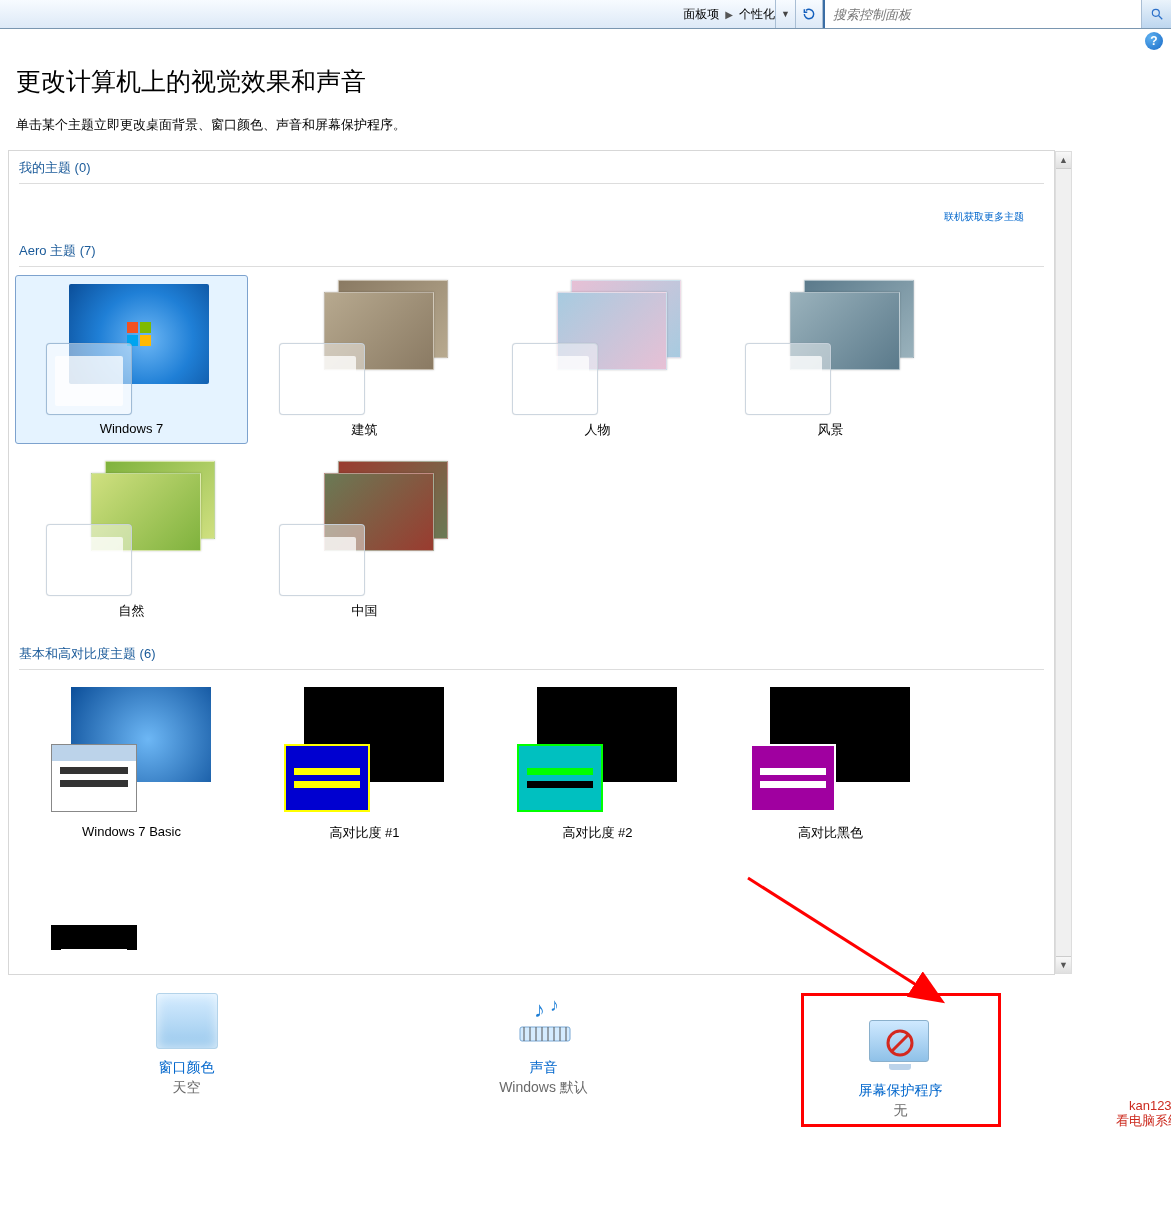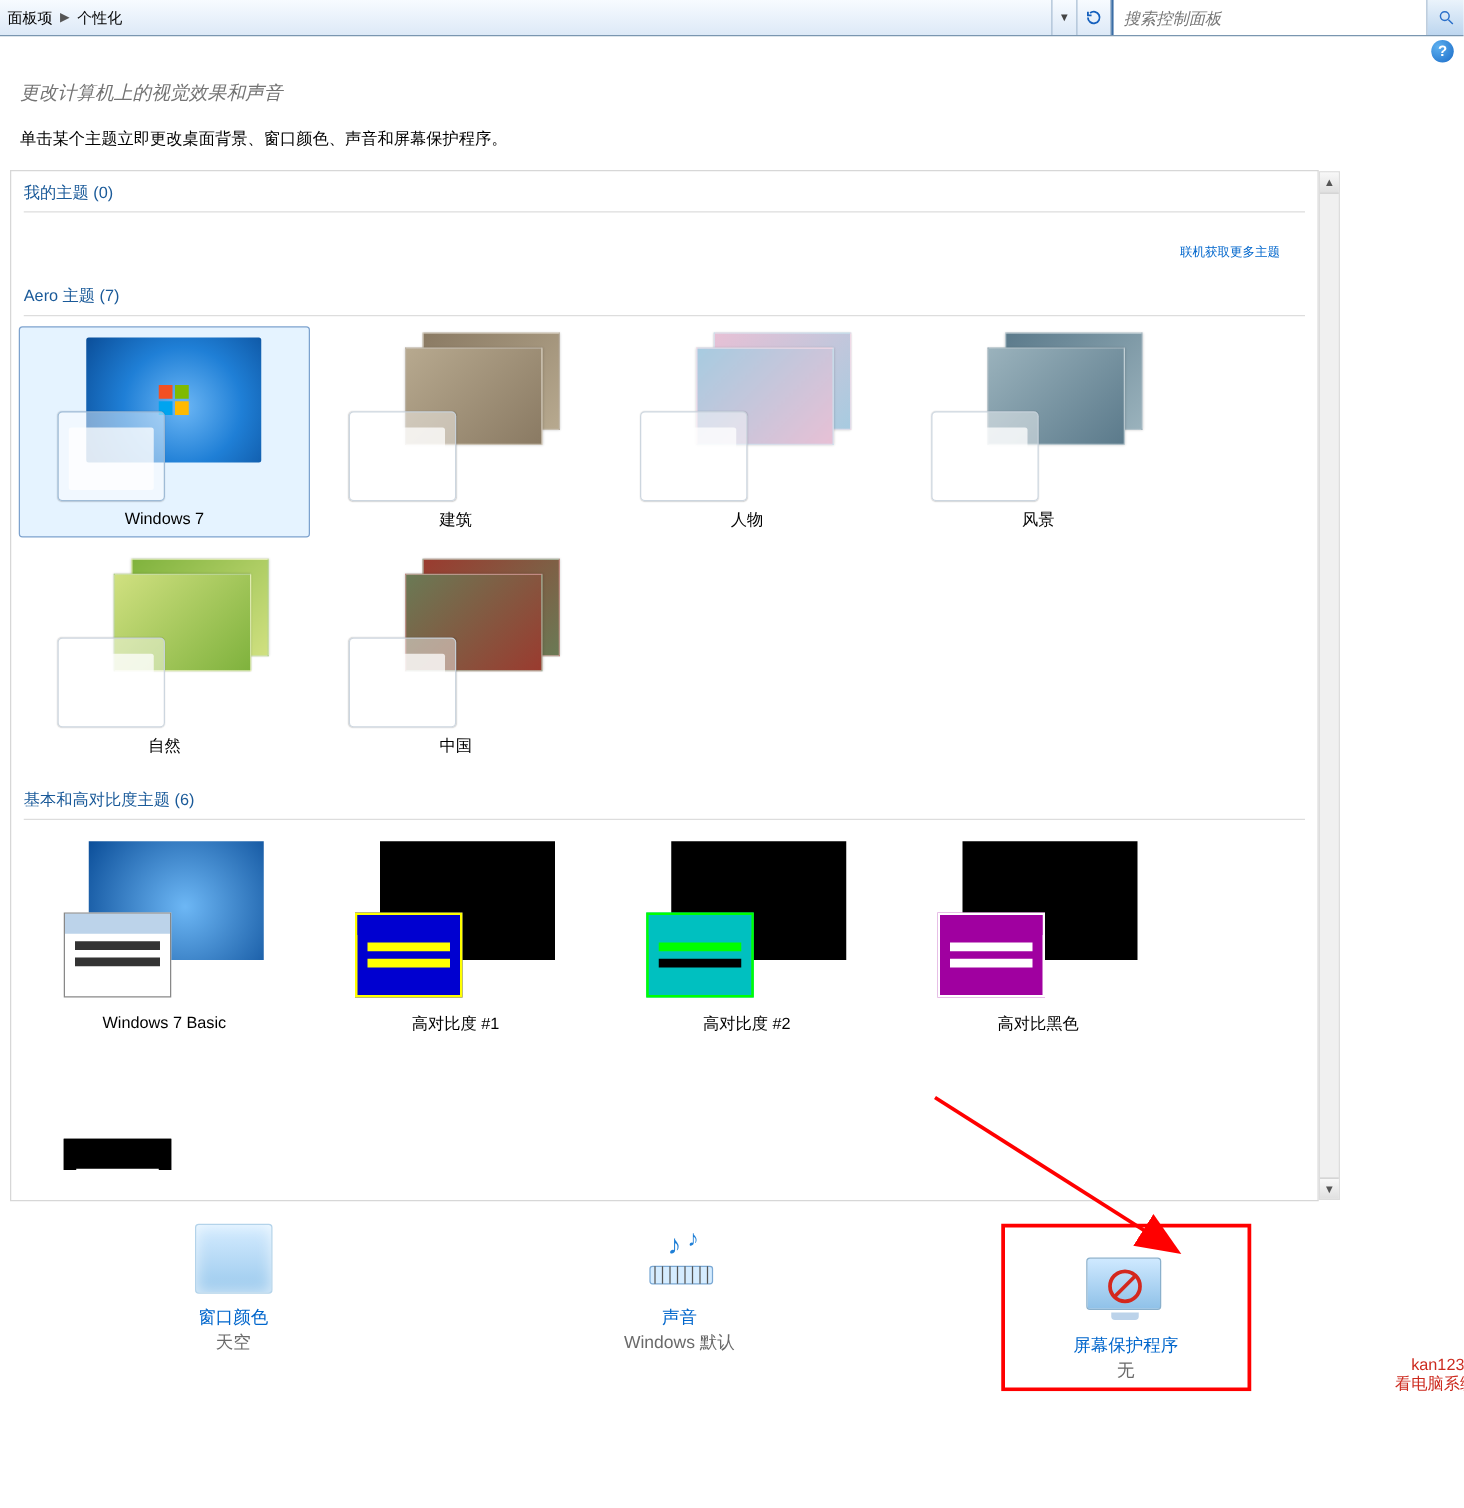--- a/index.html
+++ b/index.html
@@ -1,34 +1,34 @@
 <!DOCTYPE html>
 <html><head>
 <meta charset="utf-8">
 <style>
 * { margin: 0; padding: 0; box-sizing: border-box; font-family: "Microsoft YaHei", "Segoe UI", Tahoma, sans-serif; }
 body { background: #fff; width: 1171px; overflow: hidden; }
 
 
 .addressbar { height: 29px; background: linear-gradient(#f7fbff,#dde9f7); border-bottom: 1px solid #7a96b0; display: flex; align-items: center; font-size: 12px; }
-.breadcrumb { flex: 1; display: flex; align-items: center; padding-left: 6px; color: #000; }
+.breadcrumb { flex: 1; display: flex; align-items: center; padding-left: 6px; color: #000; justify-content: flex-end; }
 .bc-sep { margin: 0 6px; color: #555; font-size: 10px; }
 .bc-drop { width: 20px; height: 100%; display: flex; align-items: center; justify-content: center; border-left: 1px solid #a9bed4; }
 .refresh { width: 28px; height: 100%; display: flex; align-items: center; justify-content: center; border-left: 1px solid #a9bed4; border-right: 1px solid #a9bed4; }
-.searchbox { width: 282px; height: 100%; display: flex; align-items: center; background: #fff; border-left: 2px solid #3b6ea5; }
+.searchbox { width: 348px; height: 100%; display: flex; align-items: center; background: #fff; border-left: 2px solid #3b6ea5; }
 .searchbox input { flex: 1; border: none; height: 100%; padding: 0 8px; font-size: 13px; font-style: italic; color: #888; outline: none; }
 .search-btn { width: 30px; height: 100%; display: flex; align-items: center; justify-content: center; background: linear-gradient(#eaf3fb,#bdd6ef); border-left: 1px solid #a9bed4; }
 
 
 .helprow { height: 24px; display: flex; justify-content: flex-end; align-items: center; padding-right: 8px; }
 .help-icon { width: 18px; height: 18px; border-radius: 50%; background: radial-gradient(circle at 30% 30%,#5db0f0,#1a6bc7); color: #fff; font-size: 12px; font-weight: bold; display: flex; align-items: center; justify-content: center; }
 
 
 .content { padding: 4px 20px 0 8px; }
-h1 { color: #737373; font-size: 15px; font-weight: normal; margin: 8px 0 18px 8px; font-style: italic; }
+h1 { color: #000000; font-size: 25px; font-weight: normal; margin: 8px 0 18px 8px; }
 .subtitle { font-size: 13px; margin: 0 0 16px 8px; }
 
 .themes-area { border: 1px solid #d7d7d7; position: relative; height: 825px; margin-right: 96px; }
 .scrollbar { position: absolute; right: -18px; top: 0; width: 17px; height: 100%; background: #f0f0f0; border: 1px solid #ddd; }
 .scroll-up, .scroll-down { height: 17px; background: linear-gradient(#f8f8f8,#e0e0e0); border-bottom: 1px solid #ccc; display: flex; align-items: center; justify-content: center; font-size: 9px; color: #555; }
 .scroll-down { position: absolute; bottom: 0; width: 100%; border-top: 1px solid #ccc; border-bottom: none; }
 
 .section-header { color: #1a5a99; font-size: 13px; padding: 8px 10px 4px; }
 .section-rule { border: none; border-top: 1px solid #ddd; margin: 2px 10px 0; }
 .online-link { text-align: right; padding: 22px 30px 10px 0; }

